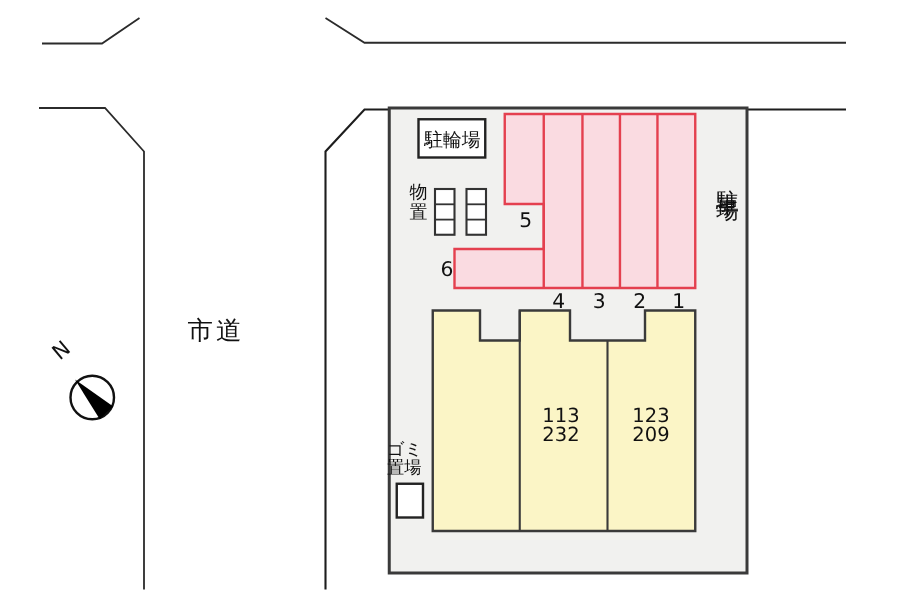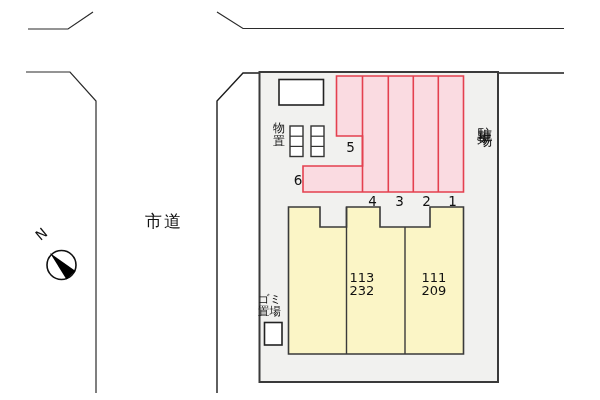--- a/index.html
+++ b/index.html
@@ -14,21 +14,21 @@
   .parcel{fill:var(--parcel-fill,#f1f1ef);stroke:var(--parcel-stroke,#3a3a3a);stroke-width:2;}
   .parking{fill:var(--parking-fill,#fadbe1);stroke:var(--parking-stroke,#e4404f);stroke-width:1.6;}
   .parking-divider{fill:none;stroke:var(--parking-stroke,#e4404f);stroke-width:1.6;}
   .building{fill:var(--building-fill,#fbf5c6);stroke:var(--building-stroke,#3a3a3a);stroke-width:1.6;}
   .building-divider{fill:none;stroke:var(--building-stroke,#3a3a3a);stroke-width:1.4;}
   .white-box{fill:#ffffff;stroke:#222222;stroke-width:1.6;}
   .small-box{fill:#ffffff;stroke:#333333;stroke-width:1.4;}
   .compass-circle{fill:#ffffff;stroke:#111111;stroke-width:1.6;}
   .compass-needle{fill:#000000;stroke:none;}
   .lbl{position:absolute;white-space:pre;line-height:1;}
-  .lbl-road{left:140px;top:213px;width:48px;text-align:center;font-size:17px;letter-spacing:2px;}
+  .lbl-road{left:120px;top:213px;width:48px;text-align:center;font-size:17px;letter-spacing:2px;}
   .lbl-north{left:36px;top:227px;font-size:14px;transform:rotate(-40deg);}
   .lbl-bicycle{left:279px;top:80px;width:45px;height:25px;line-height:25px;text-align:center;font-size:12.5px;overflow:hidden;}
   .lbl-storage{left:271px;top:122px;width:16px;text-align:center;font-size:12px;line-height:13px;}
   .lbl-parkinglot{left:472px;top:114px;width:20px;font-size:15px;writing-mode:vertical-rl;text-orientation:upright;letter-spacing:3px;}
   .lbl-trash{left:258px;top:293px;width:44px;text-align:left;font-size:11.5px;line-height:12px;}
   .num{position:absolute;width:14px;text-align:center;font-size:13.5px;}
   .unit{position:absolute;top:272px;width:60px;text-align:center;font-size:13px;line-height:12.5px;}
 </style>
 </head>
 <body>
@@ -70,30 +70,31 @@
     <rect class="white-box" x="264.5" y="322.5" width="17.5" height="22.5"></rect>
 
     <g>
       <circle class="compass-circle" cx="61.5" cy="265" r="14.5"></circle>
       <polygon class="compass-needle" points="50,253 75.5,271 66.5,279.5"></polygon>
     </g>
   </svg>
 
   <div class="lbl lbl-road">市道</div>
   <div class="lbl lbl-north">N</div>
+  <div class="lbl lbl-bicycle">駐輪場</div>
 
   <div class="lbl lbl-storage"><span>物</span><br><span>置</span></div>
 
   <div class="lbl lbl-parkinglot">駐車場</div>
 
   <div class="lbl lbl-trash"><span>ゴミ</span><br><span>置場</span></div>
 
   <div class="num" style="left:343.5px;top:139px;">5</div>
   <div class="num" style="left:291px;top:172px;">6</div>
   <div class="num" style="left:365.5px;top:192.5px;">4</div>
   <div class="num" style="left:392.5px;top:192.5px;">3</div>
   <div class="num" style="left:419.5px;top:192.5px;">2</div>
   <div class="num" style="left:445.5px;top:192.5px;">1</div>
 
-  <div class="unit" style="left:288px;padding-left:44px;"><span>113</span><br><span>232</span></div>
-  <div class="unit" style="left:404px;"><span>111</span><br><span>209</span></div>
+  <div class="unit" style="left:300px;padding-left:44px;"><span>113</span><br><span>232</span></div>
+  <div class="unit" style="left:404px;"><span>123</span><br><span>209</span></div>
 
 </div>
 
 </body></html>

